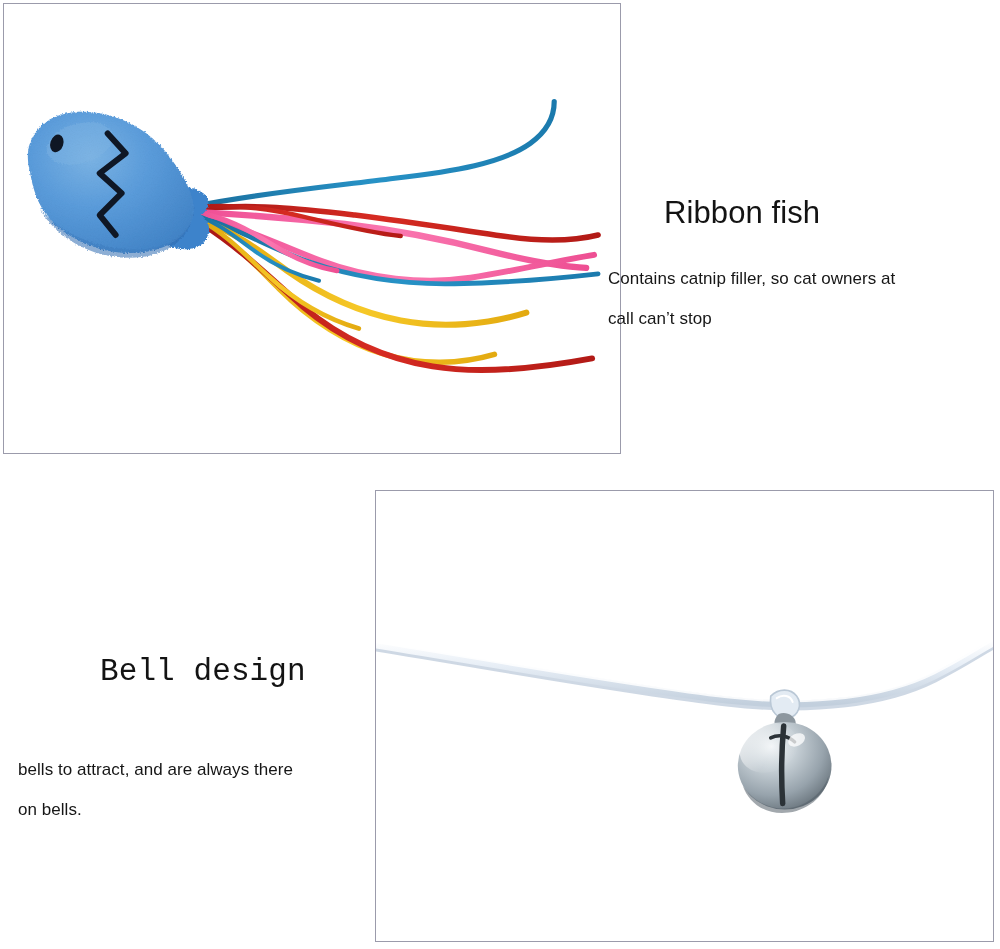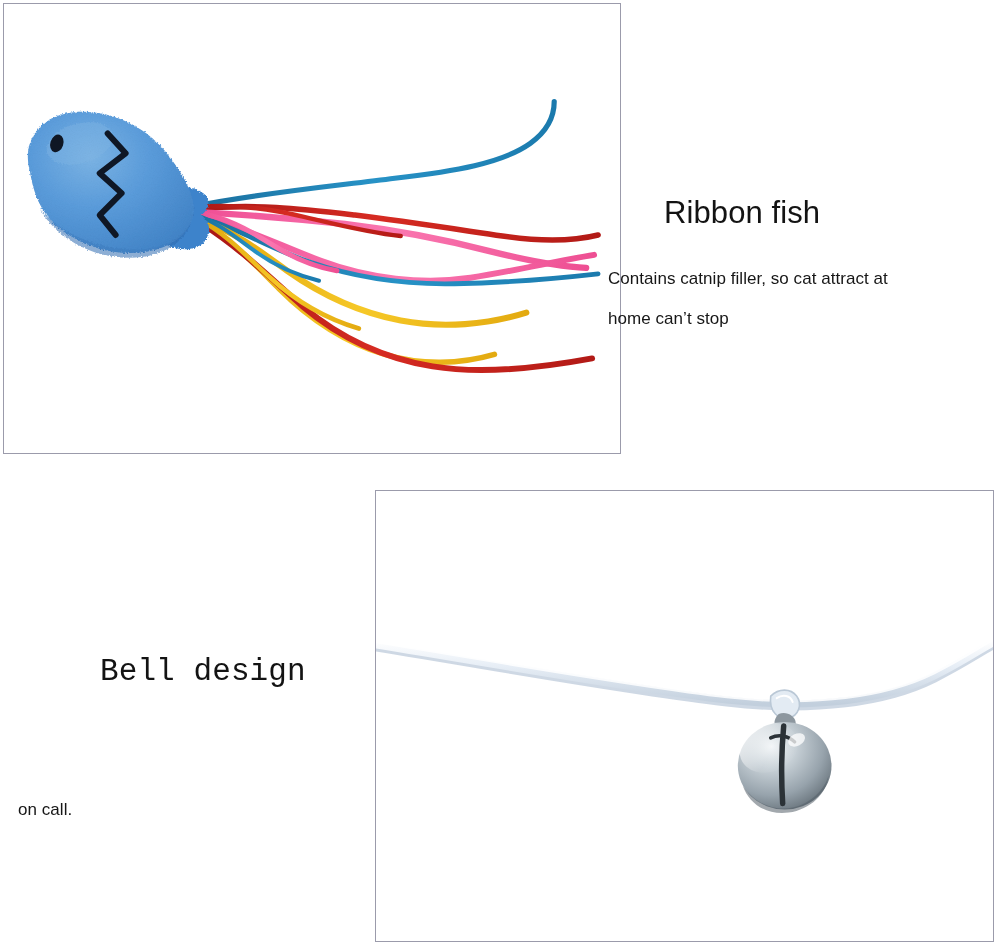--- a/index.html
+++ b/index.html
@@ -210,31 +210,31 @@
 
       <path d="M104,130 L 122,150 L 96,170 L 118,190 L 96,212 L 112,232" fill="none" stroke="#0f1725" stroke-width="6" stroke-linecap="round" stroke-linejoin="round"></path>
 
       <ellipse cx="53" cy="140" rx="6.5" ry="9" fill="#0f1725" transform="rotate(18 53 140)"></ellipse>
     </svg>
   </div>
 
   <div class="text-block" id="text-ribbon">
     <h2 class="heading">Ribbon fish</h2>
     <p class="body-copy">
-      <span>Contains catnip filler, so cat attract at</span><br>
-      <span>home can’t stop</span>
+      <span>Contains catnip filler, so cat owners at</span><br>
+      <span>call can’t stop</span>
     </p>
   </div>
 
   <div class="text-block" id="text-bell">
     <h2 class="heading">Bell design</h2>
     <p class="body-copy">
       <br>
-      <br>
-      <span>on call.</span>
+      <span>bells to attract, and are always there</span><br>
+      <span>on bells.</span>
     </p>
   </div>
 
   <div class="photo-panel" id="panel-bottom">
     <svg class="art" viewBox="0 0 619 452" preserveAspectRatio="none">
       <defs>
         <linearGradient id="cordG" x1="0" y1="0" x2="0" y2="1">
           <stop offset="0%" stop-color="#ffffff"></stop>
           <stop offset="40%" stop-color="#e7eef6"></stop>
           <stop offset="100%" stop-color="#c2cfdd"></stop>

